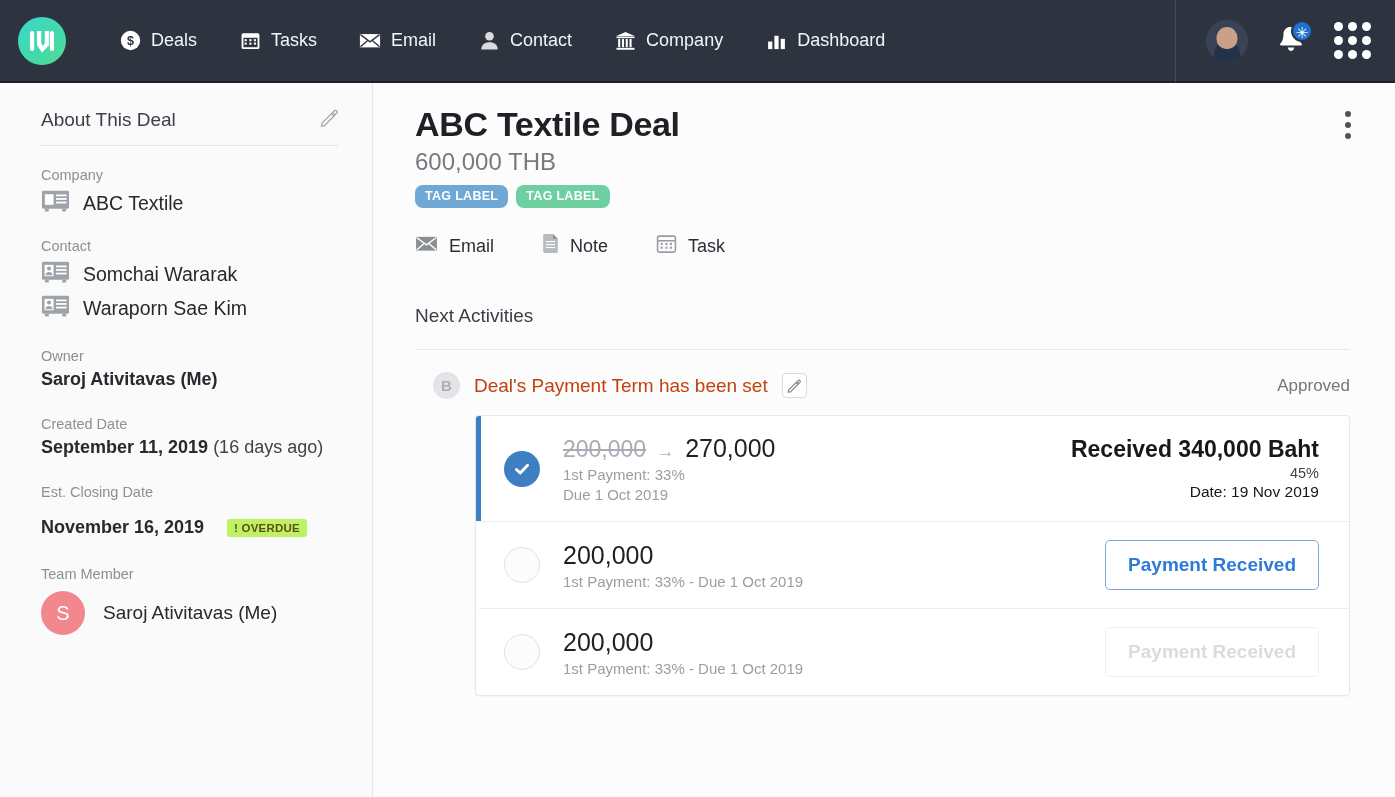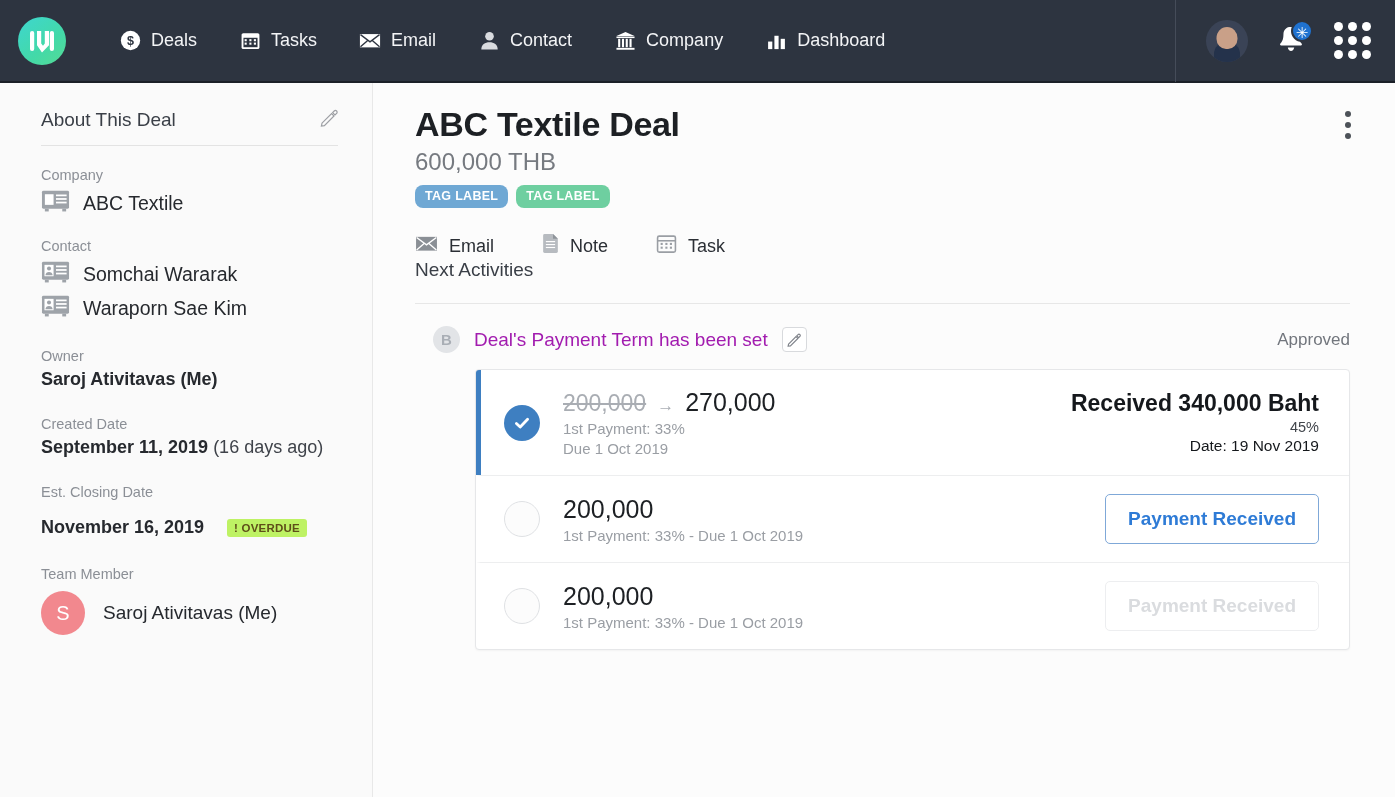--- a/index.html
+++ b/index.html
@@ -113,29 +113,29 @@
   .tag { color:#fff; font-size: 12.5px; font-weight: 600; padding: 4px 10px 5px; border-radius: 8px; letter-spacing:.3px; cursor:pointer; }
   .tag.blue { background: #6FA8D4; }
   .tag.green { background: #6ECFA0; }
 
   .actions { display: flex; gap: 48px; margin-top: 25px; }
   .action { display: flex; align-items: center; gap: 11px; cursor: pointer; font-size: 18px; color: #2b2f35; }
 
   .kebab { position: absolute; right: 40px; top: 24px; display: flex; flex-direction: column; gap: 5px; cursor: pointer; padding:4px; }
   .kebab i { width: 6px; height: 6px; border-radius: 50%; background: #4d5259; display:block; }
 
-  .section-title { font-size: 19px; color: #3a3f47; }
+  .section-title { font-size: 19px; color: #3a3f47; margin-top: 46px; }
   .section-rule { height: 1px; background: #E7E7E7; margin-top: 22px; }
 
   .activity-head { display: flex; align-items: center; gap: 14px; margin-top: 22px; padding-left: 18px; }
   .avatar-b {
     width: 27px; height: 27px; border-radius: 50%; background: #E2E4E7; color: #A9AEB5;
     font-size: 15px; font-weight: 700; display: flex; align-items: center; justify-content: center; flex:0 0 27px;
   }
-  .activity-text { font-size: 19px; color: #a21caf; font-weight: 500; }
+  .activity-text { font-size: 19px; color: #c2410c; font-weight: 500; }
   .edit-box {
     width: 25px; height: 25px; border: 1px solid #D8DADD; border-radius: 4px;
     display: flex; align-items: center; justify-content: center; cursor: pointer; background:#fff;
   }
   .approved { margin-left: auto; font-size: 17px; color: #72767d; }
 
   
   .pay-card {
     margin: 16px 0 0 60px; background: #fff;
     border: 1px solid #E6E7E9; border-radius: 4px;

